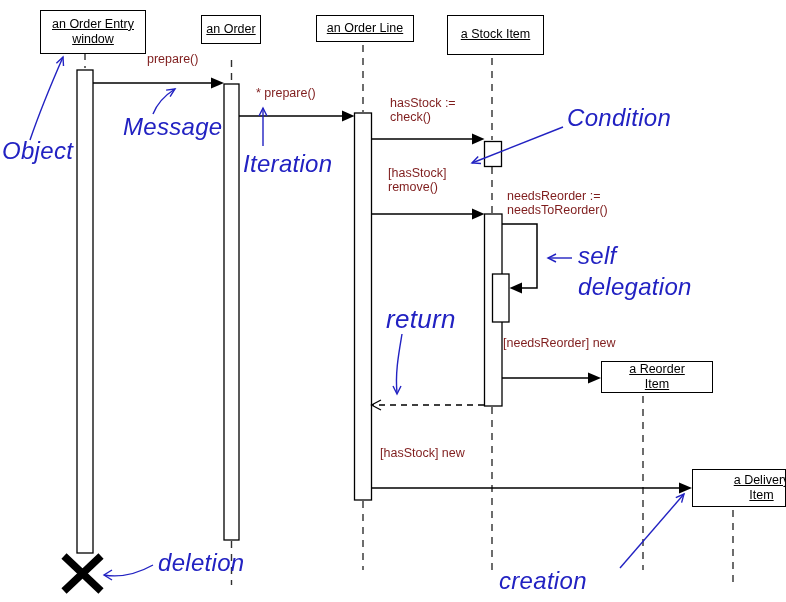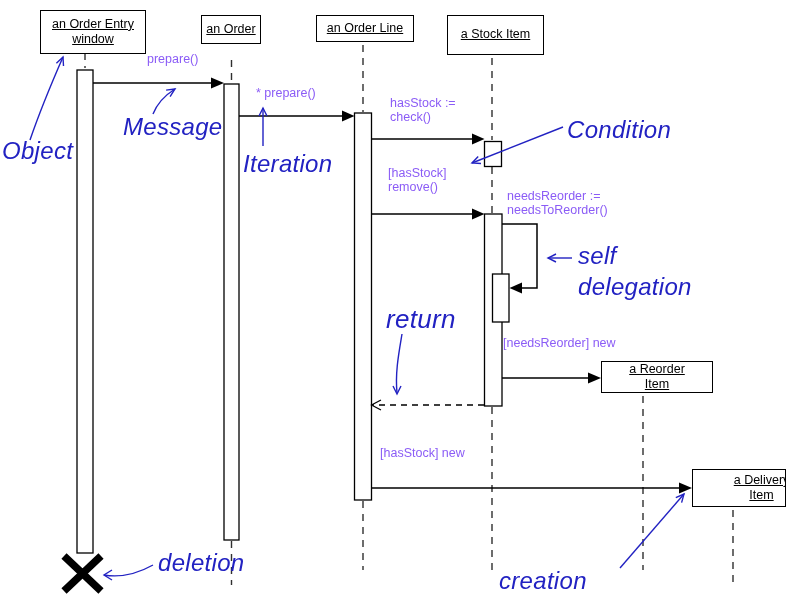--- a/index.html
+++ b/index.html
@@ -25,21 +25,21 @@
   .bl{stroke:var(--blue);stroke-width:1.4;fill:none;}
   .xmark{stroke:var(--line);stroke-width:7.5;fill:none;}
   
   .objbox{
     position:absolute;background:var(--box_fill);border:1.6px solid var(--line);
     display:flex;flex-direction:column;align-items:center;justify-content:center;
     font-size:12.5px;line-height:1.22;color:#000;text-align:center;box-sizing:border-box;
   }
   .objbox span{text-decoration:underline;white-space:nowrap;padding:0 3px;}
   
-  .msg{position:absolute;font-size:12.5px;line-height:14px;color:#8b5cf6;white-space:nowrap;}
+  .msg{position:absolute;font-size:12.5px;line-height:14px;color:#7f1d1d;white-space:nowrap;}
   .msg.center{text-align:left;}
   .msg span{display:block;}
   
   .annot{
     position:absolute;font-style:italic;font-size:24px;line-height:27px;
     color:var(--blue);white-space:nowrap;letter-spacing:.3px;
   }
   .annot span{display:block;}
 </style>
 </head>
@@ -171,21 +171,21 @@
   <div class="msg" style="left:507px;top:189px;">
     <span>needsReorder :=</span>
     <span>needsToReorder()</span>
   </div>
   <div class="msg" style="left:503px;top:336px;">[needsReorder] new</div>
   <div class="msg" style="left:380px;top:446px;">[hasStock] new</div>
 
   <div class="annot" style="left:2px;top:137px;">Object</div>
   <div class="annot" style="left:123px;top:113px;">Message</div>
   <div class="annot" style="left:243px;top:150px;">Iteration</div>
-  <div class="annot" style="left:567px;top:116px;text-align:center;">Condition</div>
+  <div class="annot" style="left:567px;top:104px;text-align:center;">Condition</div>
   <div class="annot" style="left:578px;top:240px;line-height:31px;">
     <span>self</span>
     <span>delegation</span>
   </div>
   <div class="annot" style="left:386px;top:306px;font-size:26px;">return</div>
   <div class="annot" style="left:499px;top:567px;">creation</div>
   <div class="annot" style="left:158px;top:549px;">deletion</div>
 
 </div>
 

